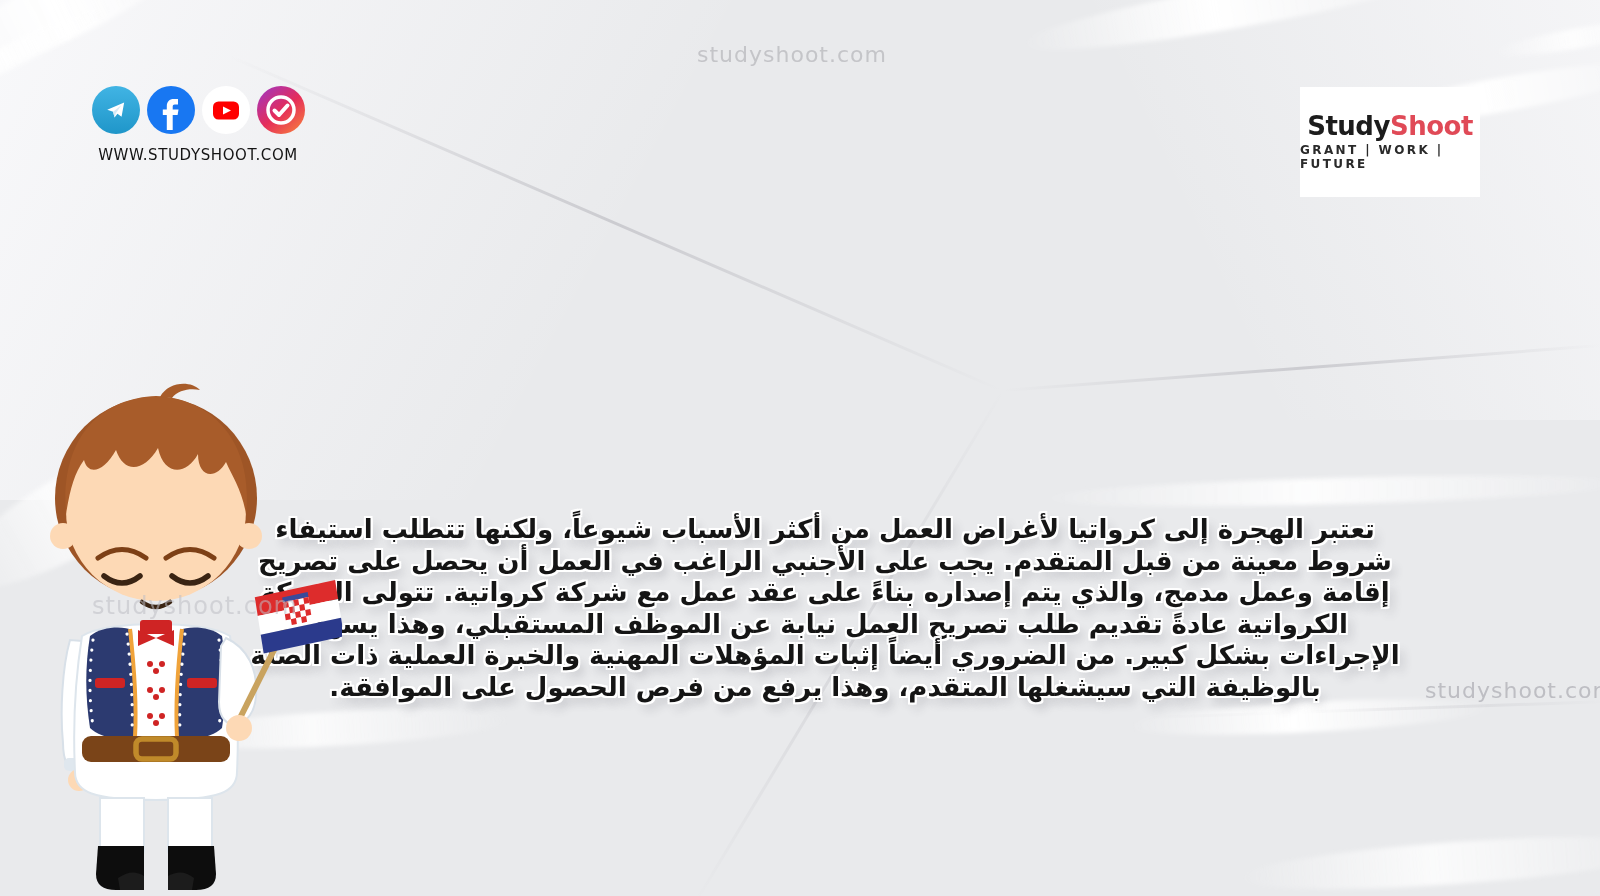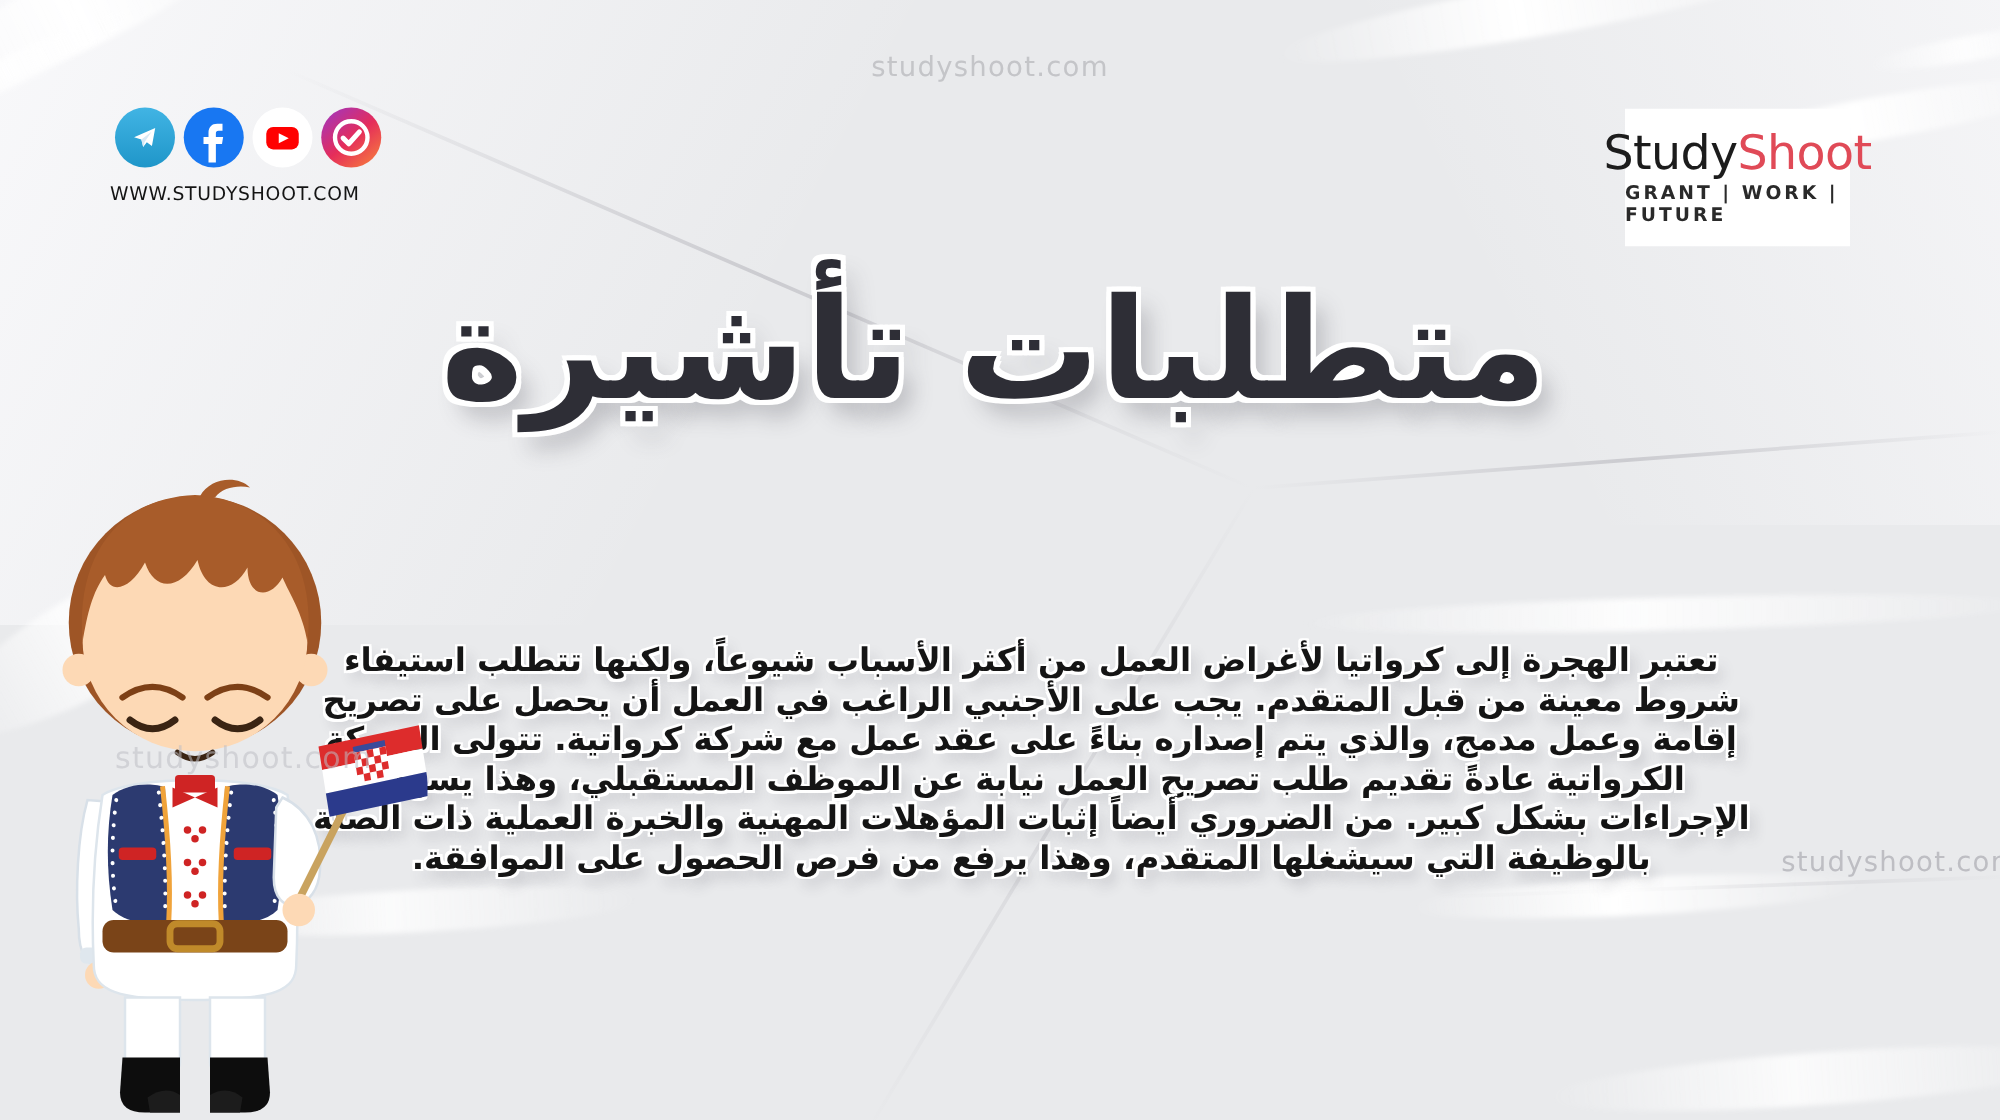--- a/index.html
+++ b/index.html
@@ -30,36 +30,36 @@
   .s8{left:1240px;top:842px;width:430px;height:42px;transform:rotate(-4deg);opacity:.8;}
   .s9{left:-60px;top:470px;width:280px;height:80px;transform:rotate(-30deg);opacity:.75;}
   .s10{left:150px;top:712px;width:360px;height:34px;transform:rotate(-3deg);opacity:.8;}
   
   .watermark{position:absolute;font-size:22px;letter-spacing:1px;font-weight:500;
     color:rgba(165,165,172,.55);}
   .wm-top{left:697px;top:42px;}
   .wm-right{left:1425px;top:678px;color:rgba(175,175,182,.75);}
   .wm-char{left:92px;top:592px;z-index:6;color:rgba(190,190,196,.55);font-size:24px;}
   
-  .social-bar{position:absolute;left:88px;top:86px;width:220px;}
+  .social-bar{position:absolute;left:88px;top:86px;width:220px;text-align:center;}
   .icon-row{display:flex;gap:7px;justify-content:center;}
   .sicon{width:48px;height:48px;border-radius:50%;display:flex;align-items:center;
     justify-content:center;flex:0 0 auto;}
   .ic-telegram{background:linear-gradient(180deg,#41b4e4,#1f96c9);}
   .ic-facebook{background:#1877f2;}
   .ic-youtube{background:#ffffff;}
   .ic-verified{background:linear-gradient(140deg,#9b36c9 0%,#e52d5a 52%,#f9863a 100%);}
   .website{margin-top:12px;font-size:15px;letter-spacing:.6px;color:#141414;}
   
   .logo-box{position:absolute;left:1300px;top:87px;width:180px;height:110px;background:#ffffff;
     display:flex;flex-direction:column;align-items:center;justify-content:center;}
-  .logo-word{font-size:38px;font-weight:normal;letter-spacing:-.5px;line-height:1;}
+  .logo-word{font-size:26px;font-weight:bold;letter-spacing:-.5px;line-height:1;}
   .logo-study{color:#1c1c1c;}
   .logo-shoot{color:#e04a57;}
-  .logo-tagline{margin-top:4px;font-size:15px;font-weight:bold;letter-spacing:2.4px;color:#2a2a2a;}
+  .logo-tagline{margin-top:4px;font-size:12px;font-weight:bold;letter-spacing:2.4px;color:#2a2a2a;}
   
   .title{position:absolute;left:0;top:200px;width:1590px;text-align:center;direction:rtl;
     font-weight:bold;color:#2e2e36;font-size:112px;line-height:160px;z-index:3;
     text-shadow:-4px -4px 0 #fff,4px -4px 0 #fff,-4px 4px 0 #fff,4px 4px 0 #fff,
       -4px 0 0 #fff,4px 0 0 #fff,0 -4px 0 #fff,0 4px 0 #fff,10px 14px 18px rgba(70,70,80,.28);}
   
   .body-text{position:absolute;left:240px;top:514px;width:1170px;direction:rtl;
     text-align:center;font-size:26px;line-height:31.5px;font-weight:bold;color:#151515;z-index:3;
     text-shadow:-2px -2px 0 #fff,2px -2px 0 #fff,-2px 2px 0 #fff,2px 2px 0 #fff,
       -2px 0 0 #fff,2px 0 0 #fff,0 -2px 0 #fff,0 2px 0 #fff,5px 7px 10px rgba(70,70,80,.22);}
@@ -124,21 +124,20 @@
   </div>
 
   <div class="logo-box">
     <div class="logo-word">
       <span class="logo-study">Study</span><span class="logo-shoot">Shoot</span>
     </div>
     <div class="logo-tagline">GRANT | WORK | FUTURE</div>
   </div>
 
   <div class="title">
-    <div>متطلبات تأشيرة</div>
   </div>
 
   <div class="body-text">تعتبر الهجرة إلى كرواتيا لأغراض العمل من أكثر الأسباب شيوعاً، ولكنها تتطلب استيفاء شروط معينة من قبل المتقدم. يجب على الأجنبي الراغب في العمل أن يحصل على تصريح إقامة وعمل مدمج، والذي يتم إصداره بناءً على عقد عمل مع شركة كرواتية. تتولى الشركة الكرواتية عادةً تقديم طلب تصريح العمل نيابة عن الموظف المستقبلي، وهذا يسهل الإجراءات بشكل كبير. من الضروري أيضاً إثبات المؤهلات المهنية والخبرة العملية ذات الصلة بالوظيفة التي سيشغلها المتقدم، وهذا يرفع من فرص الحصول على الموافقة.</div>
 
   <svg class="character" viewBox="0 0 302 517">
 
     <circle cx="116" cy="120" r="101" fill="#9e5526"></circle>
 
     <circle cx="23" cy="158" r="13" fill="#fdd9b5"></circle>
     <circle cx="209" cy="158" r="13" fill="#fdd9b5"></circle>

